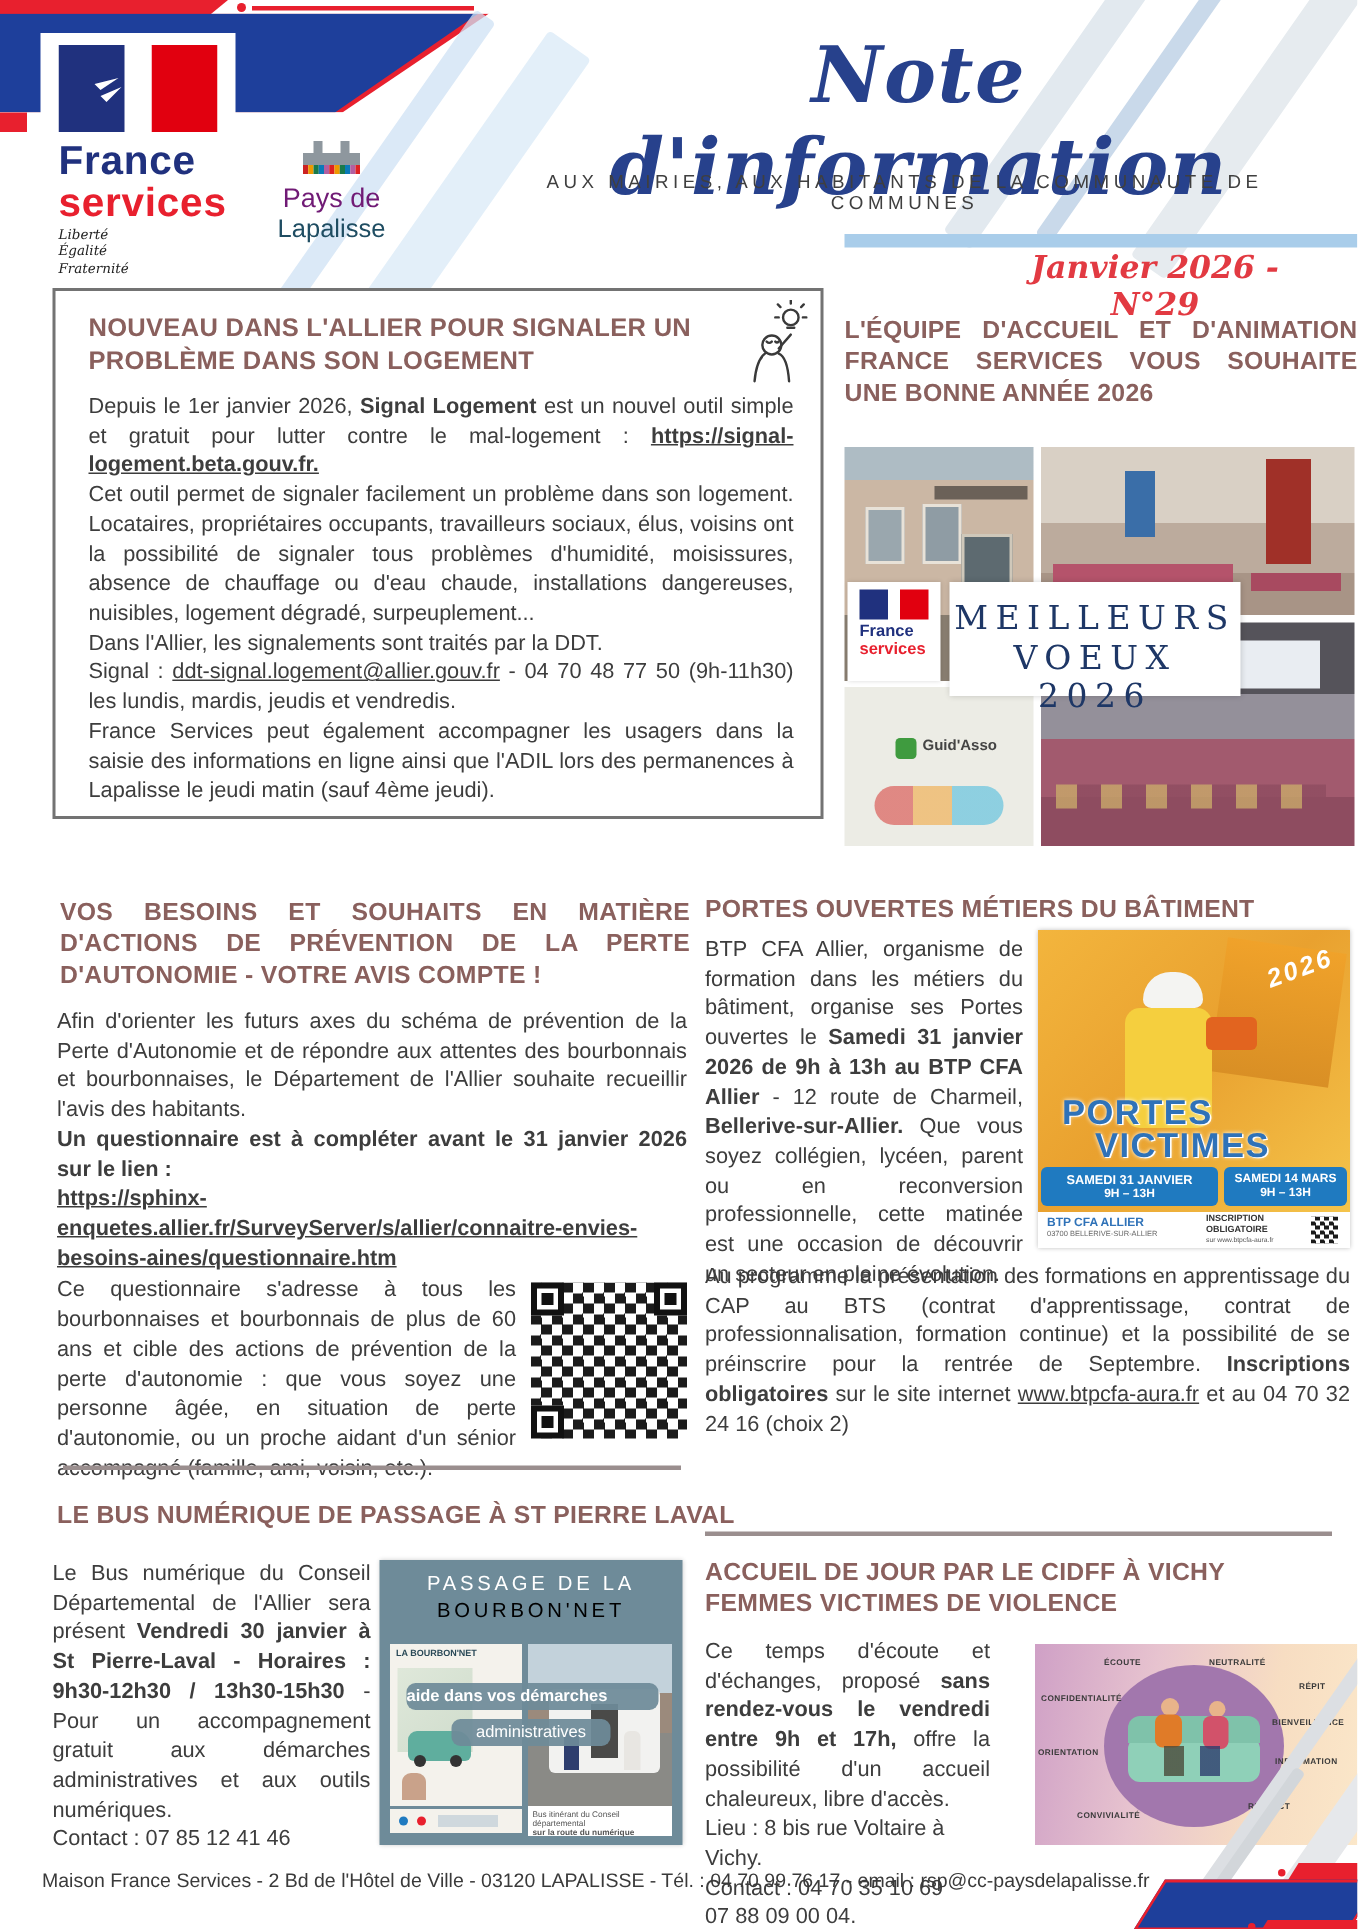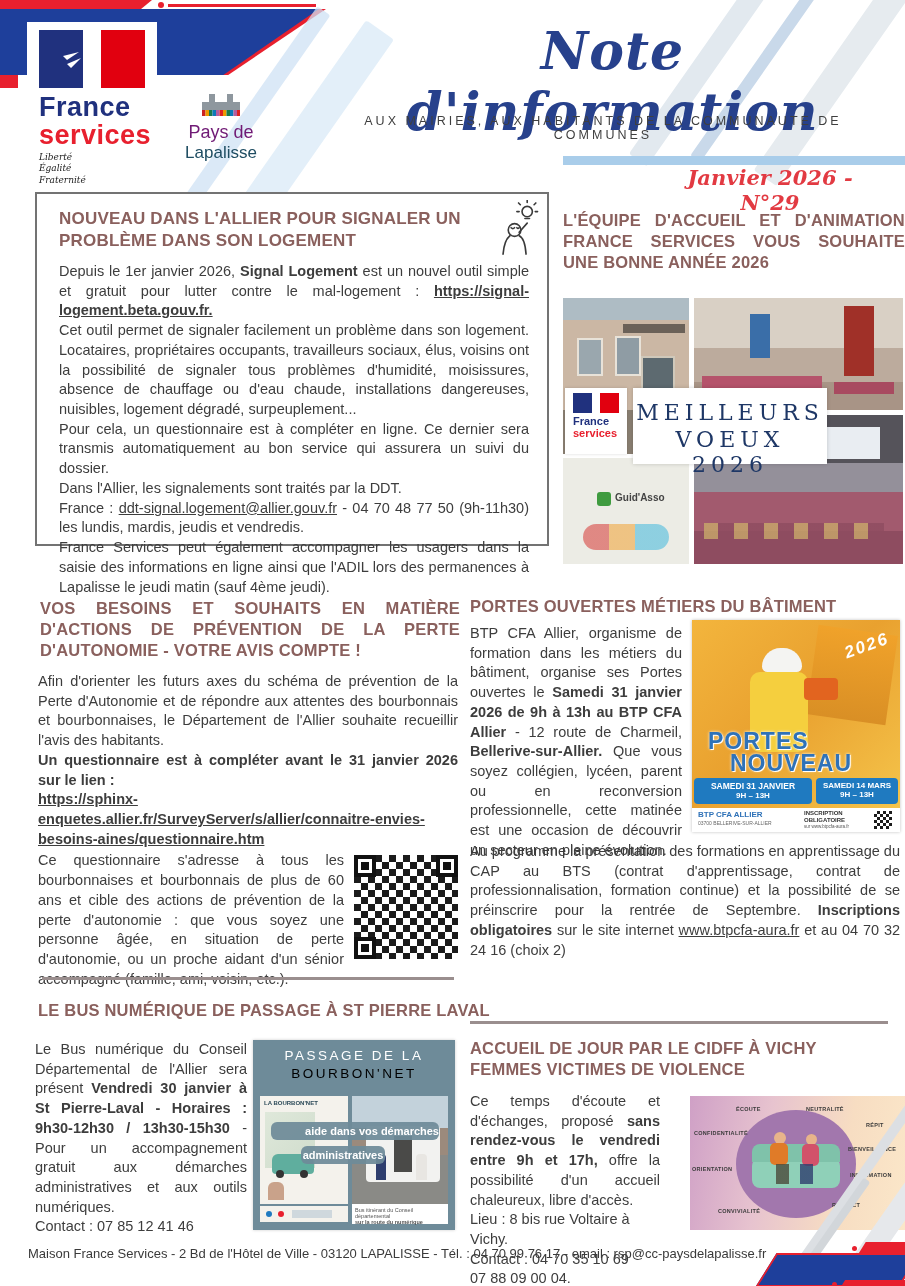--- a/index.html
+++ b/index.html
@@ -100,23 +100,22 @@
         <path d="M21 28 l7 -8"></path>
         <circle cx="28" cy="10" r="4.5"></circle>
         <path d="M28 2 v-2 M34 4 l1.5-1.5 M22 4 l-1.5-1.5 M35 10 h2 M21 10 h-2"></path>
         <path d="M26 16 h4"></path>
         <path d="M14 24 q1.5 1.5 3 0 M19 24 q1 1 2 0"></path>
       </g>
     </svg>
     <div class="abs bodytxt" style="left:22px;top:68px;width:470px;">
       <p><span>Depuis le 1er janvier 2026, </span><span class="b">Signal Logement</span><span> est un nouvel outil simple et gratuit pour lutter contre le mal-logement : </span><span class="bu" style="overflow-wrap:anywhere;">https://signal-logement.beta.gouv.fr.</span></p>
       <p>Cet outil permet de signaler facilement un problème dans son logement. Locataires, propriétaires occupants, travailleurs sociaux, élus, voisins ont la possibilité de signaler tous problèmes d'humidité, moisissures, absence de chauffage ou d'eau chaude, installations dangereuses, nuisibles, logement dégradé, surpeuplement...</p>
-      <p>Pour cela, un questionnaire est à compléter en ligne. Ce dernier sera transmis automatiquement au bon service qui assurera un suivi du dossier.</p>
       <p>Dans l'Allier, les signalements sont traités par la DDT.</p>
-      <p><span>France : </span><span class="u">ddt-signal.logement@allier.gouv.fr</span><span> - 04 70 48 77 50 (9h-11h30) les lundis, mardis, jeudis et vendredis.</span></p>
+      <p><span>Signal : </span><span class="u">ddt-signal.logement@allier.gouv.fr</span><span> - 04 70 48 77 50 (9h-11h30) les lundis, mardis, jeudis et vendredis.</span></p>
       <p>France Services peut également accompagner les usagers dans la saisie des informations en ligne ainsi que l'ADIL lors des permanences à Lapalisse le jeudi matin (sauf 4ème jeudi).</p>
     </div>
   </div>
 
   <div class="abs h" style="left:563px;top:210px;width:342px;font-size:16.5px;text-align:justify;">L'ÉQUIPE D'ACCUEIL ET D'ANIMATION FRANCE SERVICES VOUS SOUHAITE UNE BONNE ANNÉE 2026</div>
   <div class="abs" style="left:563px;top:296px;width:340px;height:268px;">
     <div class="ph" style="left:0;top:2px;width:126px;height:156px;background:linear-gradient(#aebcc4 0 14%,#cbb7a4 14% 72%,#8a7f72 72%);">
       <div class="abs" style="left:14px;top:40px;width:22px;height:34px;background:#9aa7ae;border:2px solid #e8e2d8;"></div>
       <div class="abs" style="left:52px;top:38px;width:22px;height:36px;background:#8f9ca4;border:2px solid #e8e2d8;"></div>
       <div class="abs" style="left:78px;top:58px;width:30px;height:52px;background:#5d6a70;border:2px solid #cfc8ba;"></div>
@@ -167,21 +166,21 @@
   <div class="abs bodytxt" style="left:470px;top:624px;width:212px;">
     <p><span>BTP CFA Allier, organisme de formation dans les métiers du bâtiment, organise ses Portes ouvertes le </span><span class="b">Samedi 31 janvier 2026 de 9h à 13h au BTP CFA Allier</span><span> - 12 route de Charmeil, </span><span class="b">Bellerive-sur-Allier.</span><span> Que vous soyez collégien, lycéen, parent ou en reconversion professionnelle, cette matinée est une occasion de découvrir un secteur en pleine évolution.</span></p>
   </div>
   <div class="abs" style="left:692px;top:620px;width:208px;height:212px;background:linear-gradient(135deg,#f3b53d 0%,#e9a12f 45%,#f6c84e 100%);box-shadow:0 0 3px rgba(0,0,0,.25);overflow:hidden;">
     <div class="abs" style="left:120px;top:10px;width:80px;height:90px;background:linear-gradient(#f0a22a,#d98f25);transform:rotate(8deg);"></div>
     <div class="abs" style="left:70px;top:28px;width:40px;height:24px;background:#f4f4f2;border-radius:20px 20px 6px 6px;"></div>
     <div class="abs" style="left:58px;top:52px;width:58px;height:80px;background:#f5cf3e;border-radius:10px;"></div>
     <div class="abs" style="left:112px;top:58px;width:34px;height:22px;background:#e2641f;border-radius:4px;"></div>
     <div class="abs" style="left:152px;top:16px;font-size:17px;font-weight:bold;color:#fff;font-style:italic;transform:rotate(-20deg);letter-spacing:2px;">2026</div>
     <div class="abs" style="left:16px;top:108px;font-size:23px;font-weight:bold;color:#2f72b8;letter-spacing:1px;text-shadow:0 0 3px #fff,1px 1px 0 #fff;">PORTES</div>
-    <div class="abs" style="left:38px;top:130px;font-size:23px;font-weight:bold;color:#2f72b8;letter-spacing:1px;text-shadow:0 0 3px #fff,1px 1px 0 #fff;">NOUVEAU</div>
+    <div class="abs" style="left:38px;top:130px;font-size:23px;font-weight:bold;color:#2f72b8;letter-spacing:1px;text-shadow:0 0 3px #fff,1px 1px 0 #fff;">VICTIMES</div>
     <div class="abs" style="left:2px;top:158px;width:118px;height:26px;background:#1f7ac0;border-radius:4px;color:#fff;text-align:center;">
       <div style="font-size:8.5px;font-weight:bold;margin-top:3px;">SAMEDI 31 JANVIER</div>
       <div style="font-size:8px;font-weight:bold;">9H – 13H</div>
     </div>
     <div class="abs" style="left:124px;top:158px;width:82px;height:26px;background:#1f7ac0;border-radius:4px;color:#fff;text-align:center;">
       <div style="font-size:8px;font-weight:bold;margin-top:3px;">SAMEDI 14 MARS</div>
       <div style="font-size:8px;font-weight:bold;">9H – 13H</div>
     </div>
     <div class="abs" style="left:0;top:188px;width:208px;height:24px;background:#fff;">
       <div class="abs" style="left:6px;top:2px;font-size:8px;font-weight:bold;color:#2f72b8;">BTP CFA ALLIER</div>
@@ -214,22 +213,22 @@
       <div class="abs" style="left:16px;top:74px;width:8px;height:8px;background:#333;border-radius:50%;"></div>
       <div class="abs" style="left:40px;top:74px;width:8px;height:8px;background:#333;border-radius:50%;"></div>
       <div class="abs" style="left:8px;top:86px;width:16px;height:18px;background:#c9a28a;border-radius:6px 6px 0 0;"></div>
     </div>
     <div class="abs" style="left:99px;top:56px;width:96px;height:108px;background:linear-gradient(#c3d2db 0 30%,#9b8a7c 30% 55%,#8a8a86 55%);">
       <div class="abs" style="left:14px;top:30px;width:74px;height:56px;background:#f2f2f0;border-radius:4px;"></div>
       <div class="abs" style="left:42px;top:40px;width:18px;height:36px;background:#4a4a48;"></div>
       <div class="abs" style="left:24px;top:58px;width:10px;height:26px;background:#2e3e6e;border-radius:4px 4px 0 0;"></div>
       <div class="abs" style="left:64px;top:58px;width:11px;height:26px;background:#e8e6e2;border-radius:4px 4px 0 0;"></div>
     </div>
-    <div class="abs" style="left:18px;top:82px;width:168px;background:rgba(110,139,153,.93);border-radius:6px;color:#fff;font-size:11px;font-weight:bold;text-align:right;padding:3px 0;">aide dans vos démarches</div>
-    <div class="abs" style="left:48px;top:106px;width:84px;background:rgba(110,139,153,.93);border-radius:6px;color:#fff;font-size:11px;font-weight:bold;text-align:center;padding:3px 0;">administratives</div>
+    <div class="abs" style="left:18px;top:82px;width:168px;background:rgba(110,139,153,.93);border-radius:6px;color:#fff;font-size:11px;font-weight:bold;text-align:left;padding:3px 0;">aide dans vos démarches</div>
+    <div class="abs" style="left:48px;top:106px;width:106px;background:rgba(110,139,153,.93);border-radius:6px;color:#fff;font-size:11px;font-weight:normal;text-align:center;padding:3px 0;">administratives</div>
     <div class="abs" style="left:99px;top:164px;width:96px;height:20px;background:#fff;">
       <div style="font-size:5.5px;color:#555;margin:3px 3px 0;">Bus itinérant du Conseil départemental</div>
       <div style="font-size:5.5px;color:#555;margin:0 3px;font-weight:bold;">sur la route du numérique</div>
     </div>
     <div class="abs" style="left:7px;top:166px;width:88px;height:16px;background:#f4f2ec;">
       <div class="abs" style="left:6px;top:5px;width:6px;height:6px;background:#1f7ac0;border-radius:50%;"></div>
       <div class="abs" style="left:18px;top:5px;width:6px;height:6px;background:#e8202e;border-radius:50%;"></div>
       <div class="abs" style="left:32px;top:4px;width:40px;height:8px;background:#cfd8dd;"></div>
     </div>
   </div>

